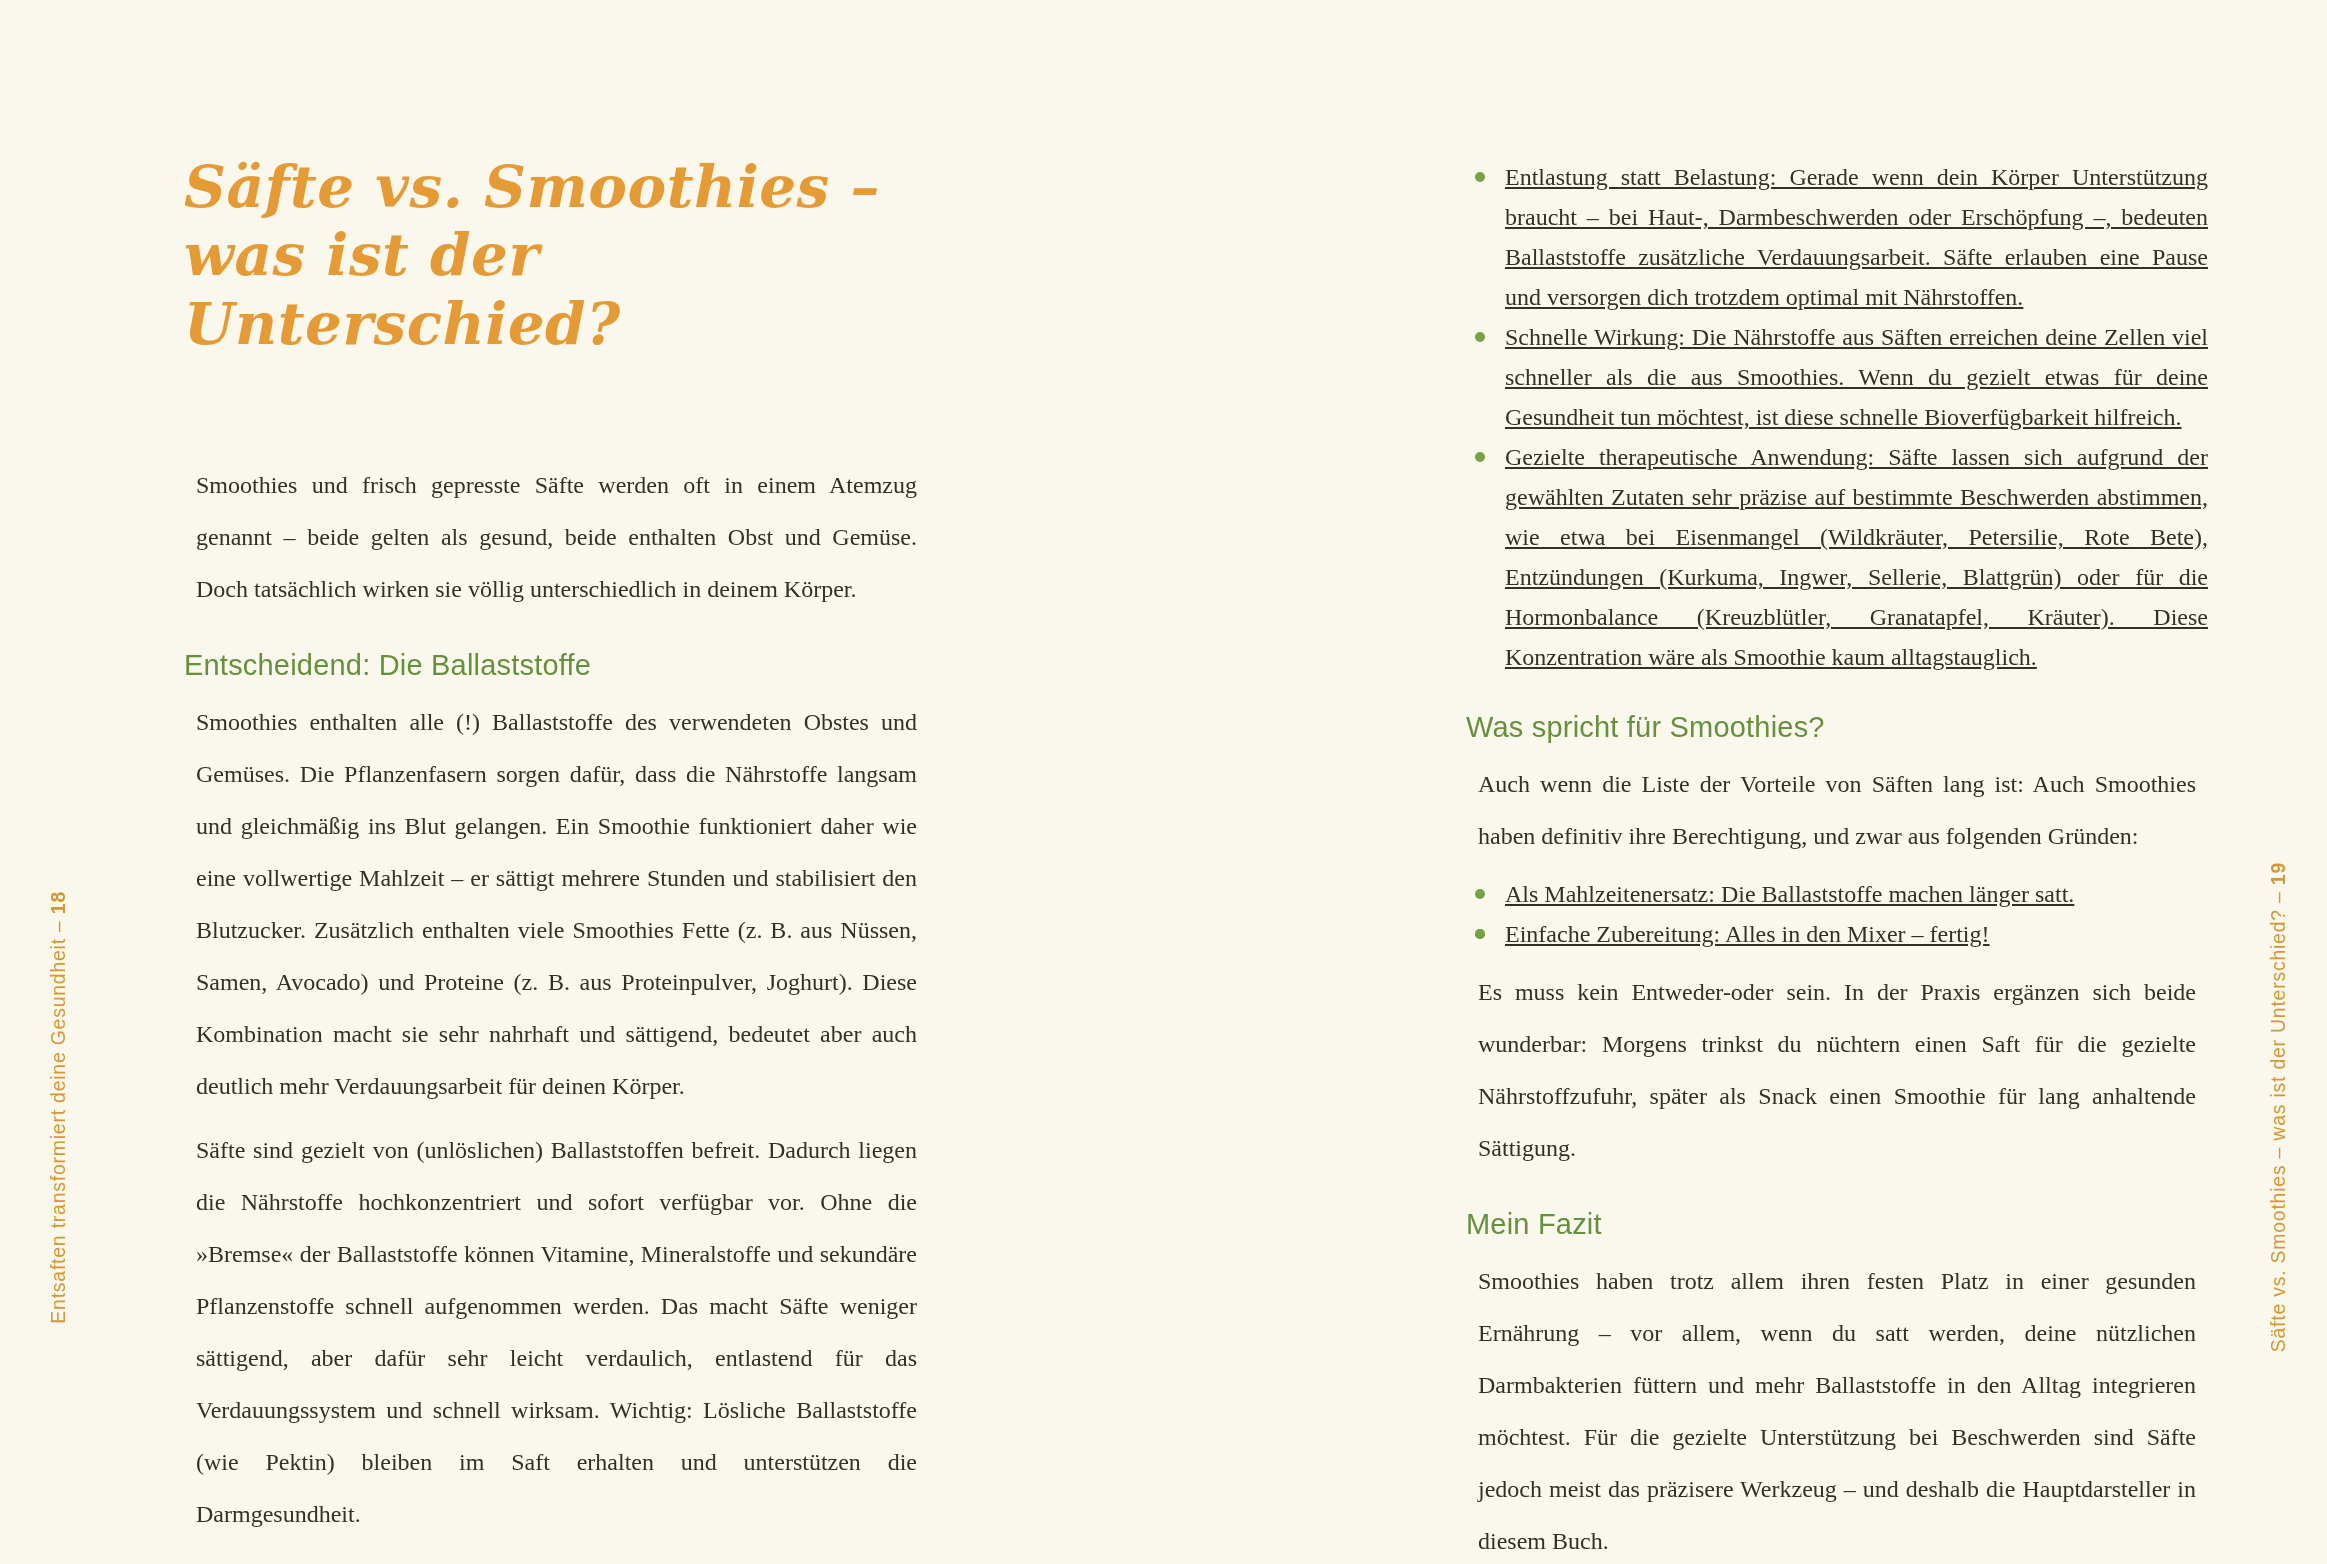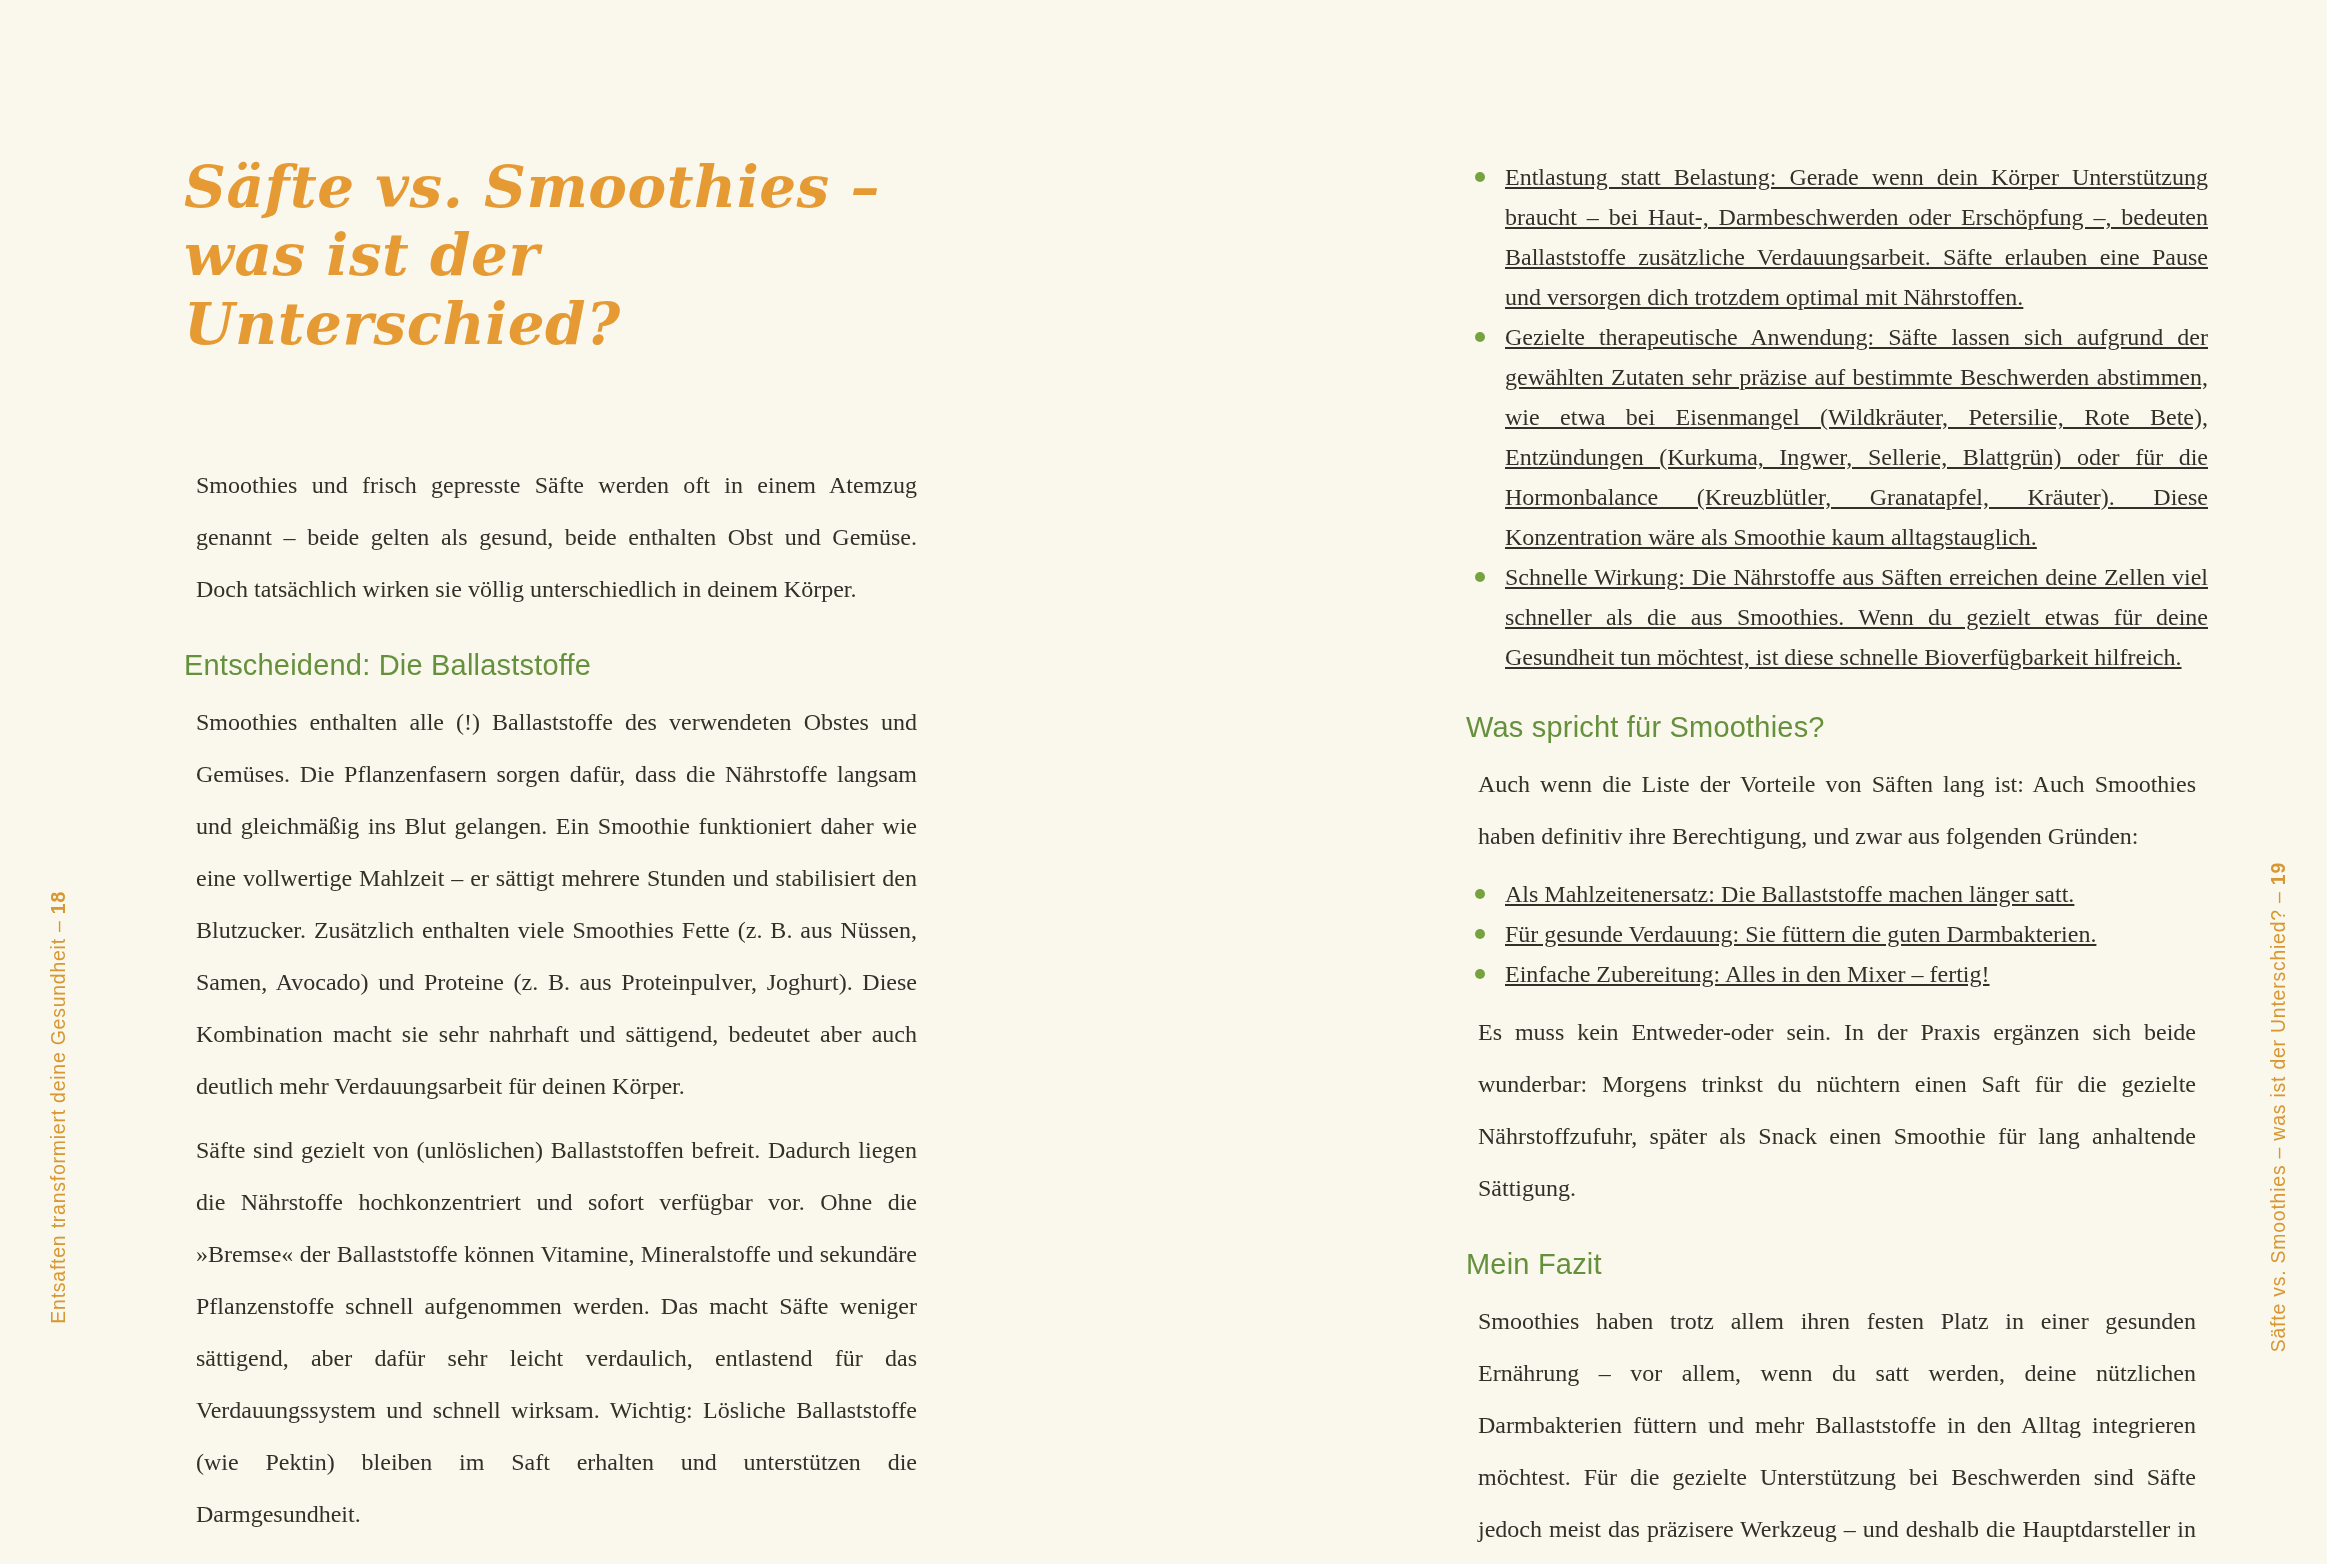--- a/index.html
+++ b/index.html
@@ -107,38 +107,37 @@
   </div>
 
   <div class="page page-right">
     <ul class="bullets">
       <li>
         <span class="dot"></span>
         <span>Entlastung statt Belastung: Gerade wenn dein Körper Unterstützung braucht – bei Haut-, Darmbeschwerden oder Erschöpfung –, bedeuten Ballaststoffe zusätzliche Verdauungsarbeit. Säfte erlauben eine Pause und versorgen dich trotzdem optimal mit Nährstoffen.</span>
       </li>
       <li>
         <span class="dot"></span>
-        <span>Gezielte therapeutische Anwendung: Säfte lassen sich aufgrund der gewählten Zutaten sehr präzise auf bestimmte Beschwerden abstimmen, wie etwa bei Eisenmangel (Wildkräuter, Petersilie, Rote Bete), Entzündungen (Kurkuma, Ingwer, Sellerie, Blattgrün) oder für die Hormonbalance (Kreuzblütler, Granatapfel, Kräuter). Diese Konzentration wäre als Smoothie kaum alltagstauglich.</span>
+        <span>Schnelle Wirkung: Die Nährstoffe aus Säften erreichen deine Zellen viel schneller als die aus Smoothies. Wenn du gezielt etwas für deine Gesundheit tun möchtest, ist diese schnelle Bioverfügbarkeit hilfreich.</span>
       </li>
       <li>
         <span class="dot"></span>
-        <span>Schnelle Wirkung: Die Nährstoffe aus Säften erreichen deine Zellen viel schneller als die aus Smoothies. Wenn du gezielt etwas für deine Gesundheit tun möchtest, ist diese schnelle Bioverfügbarkeit hilfreich.</span>
+        <span>Gezielte therapeutische Anwendung: Säfte lassen sich aufgrund der gewählten Zutaten sehr präzise auf bestimmte Beschwerden abstimmen, wie etwa bei Eisenmangel (Wildkräuter, Petersilie, Rote Bete), Entzündungen (Kurkuma, Ingwer, Sellerie, Blattgrün) oder für die Hormonbalance (Kreuzblütler, Granatapfel, Kräuter). Diese Konzentration wäre als Smoothie kaum alltagstauglich.</span>
       </li>
     </ul>
 
     <h2 class="heading">Was spricht für Smoothies?</h2>
     <p class="body">Auch wenn die Liste der Vorteile von Säften lang ist: Auch Smoothies haben definitiv ihre Berechtigung, und zwar aus folgenden Gründen:</p>
     <ul class="bullets">
       <li>
         <span class="dot"></span>
         <span>Als Mahlzeitenersatz: Die Ballaststoffe machen länger satt.</span>
       </li>
       <li>
         <span class="dot"></span>
-        <span>Für gesunde Verdauung: Sie füttern die guten Darmbakterien.</span>
       </li>
       <li>
         <span class="dot"></span>
         <span>Einfache Zubereitung: Alles in den Mixer – fertig!</span>
       </li>
     </ul>
     <p class="body">Es muss kein Entweder-oder sein. In der Praxis ergänzen sich beide wunderbar: Morgens trinkst du nüchtern einen Saft für die gezielte Nährstoffzufuhr, später als Snack einen Smoothie für lang anhaltende Sättigung.</p>
 
     <h2 class="heading">Mein Fazit</h2>
     <p class="body">Smoothies haben trotz allem ihren festen Platz in einer gesunden Ernährung – vor allem, wenn du satt werden, deine nützlichen Darmbakterien füttern und mehr Ballaststoffe in den Alltag integrieren möchtest. Für die gezielte Unterstützung bei Beschwerden sind Säfte jedoch meist das präzisere Werkzeug – und deshalb die Hauptdarsteller in diesem Buch.</p>

